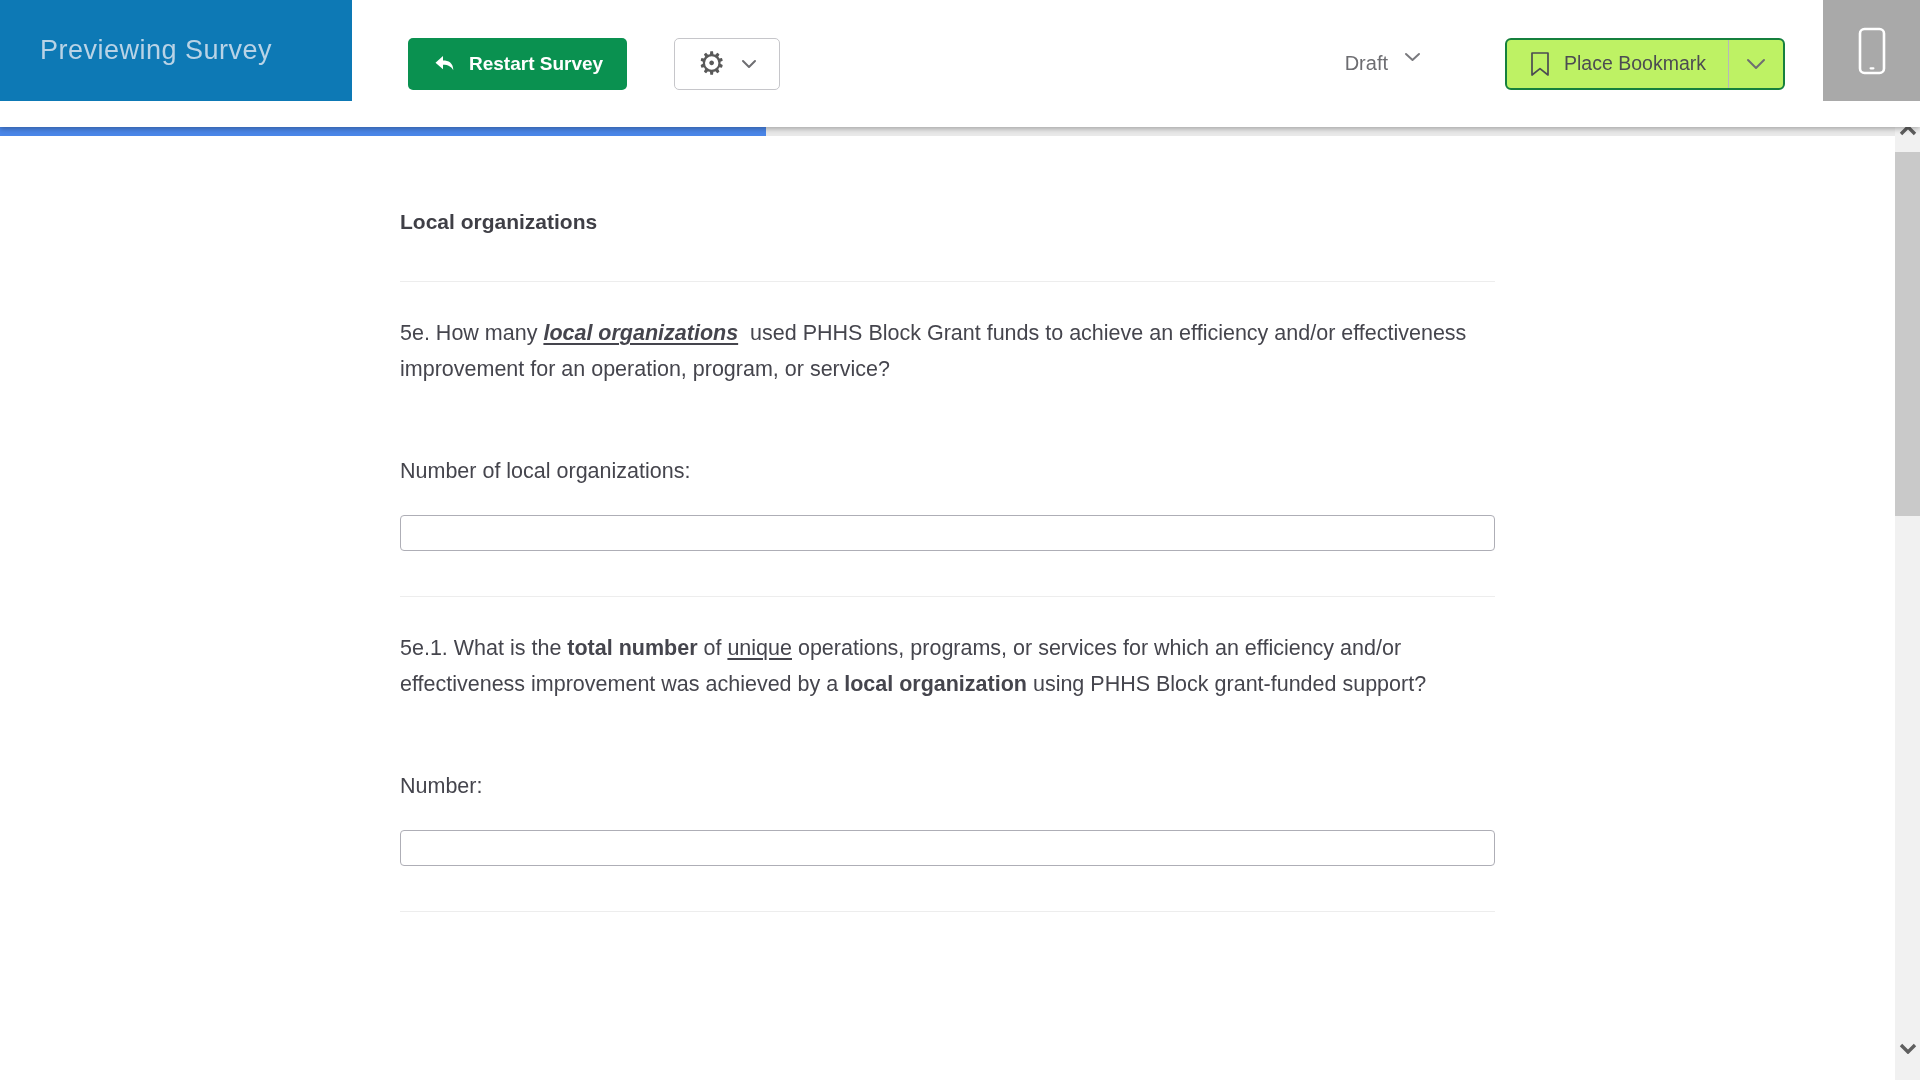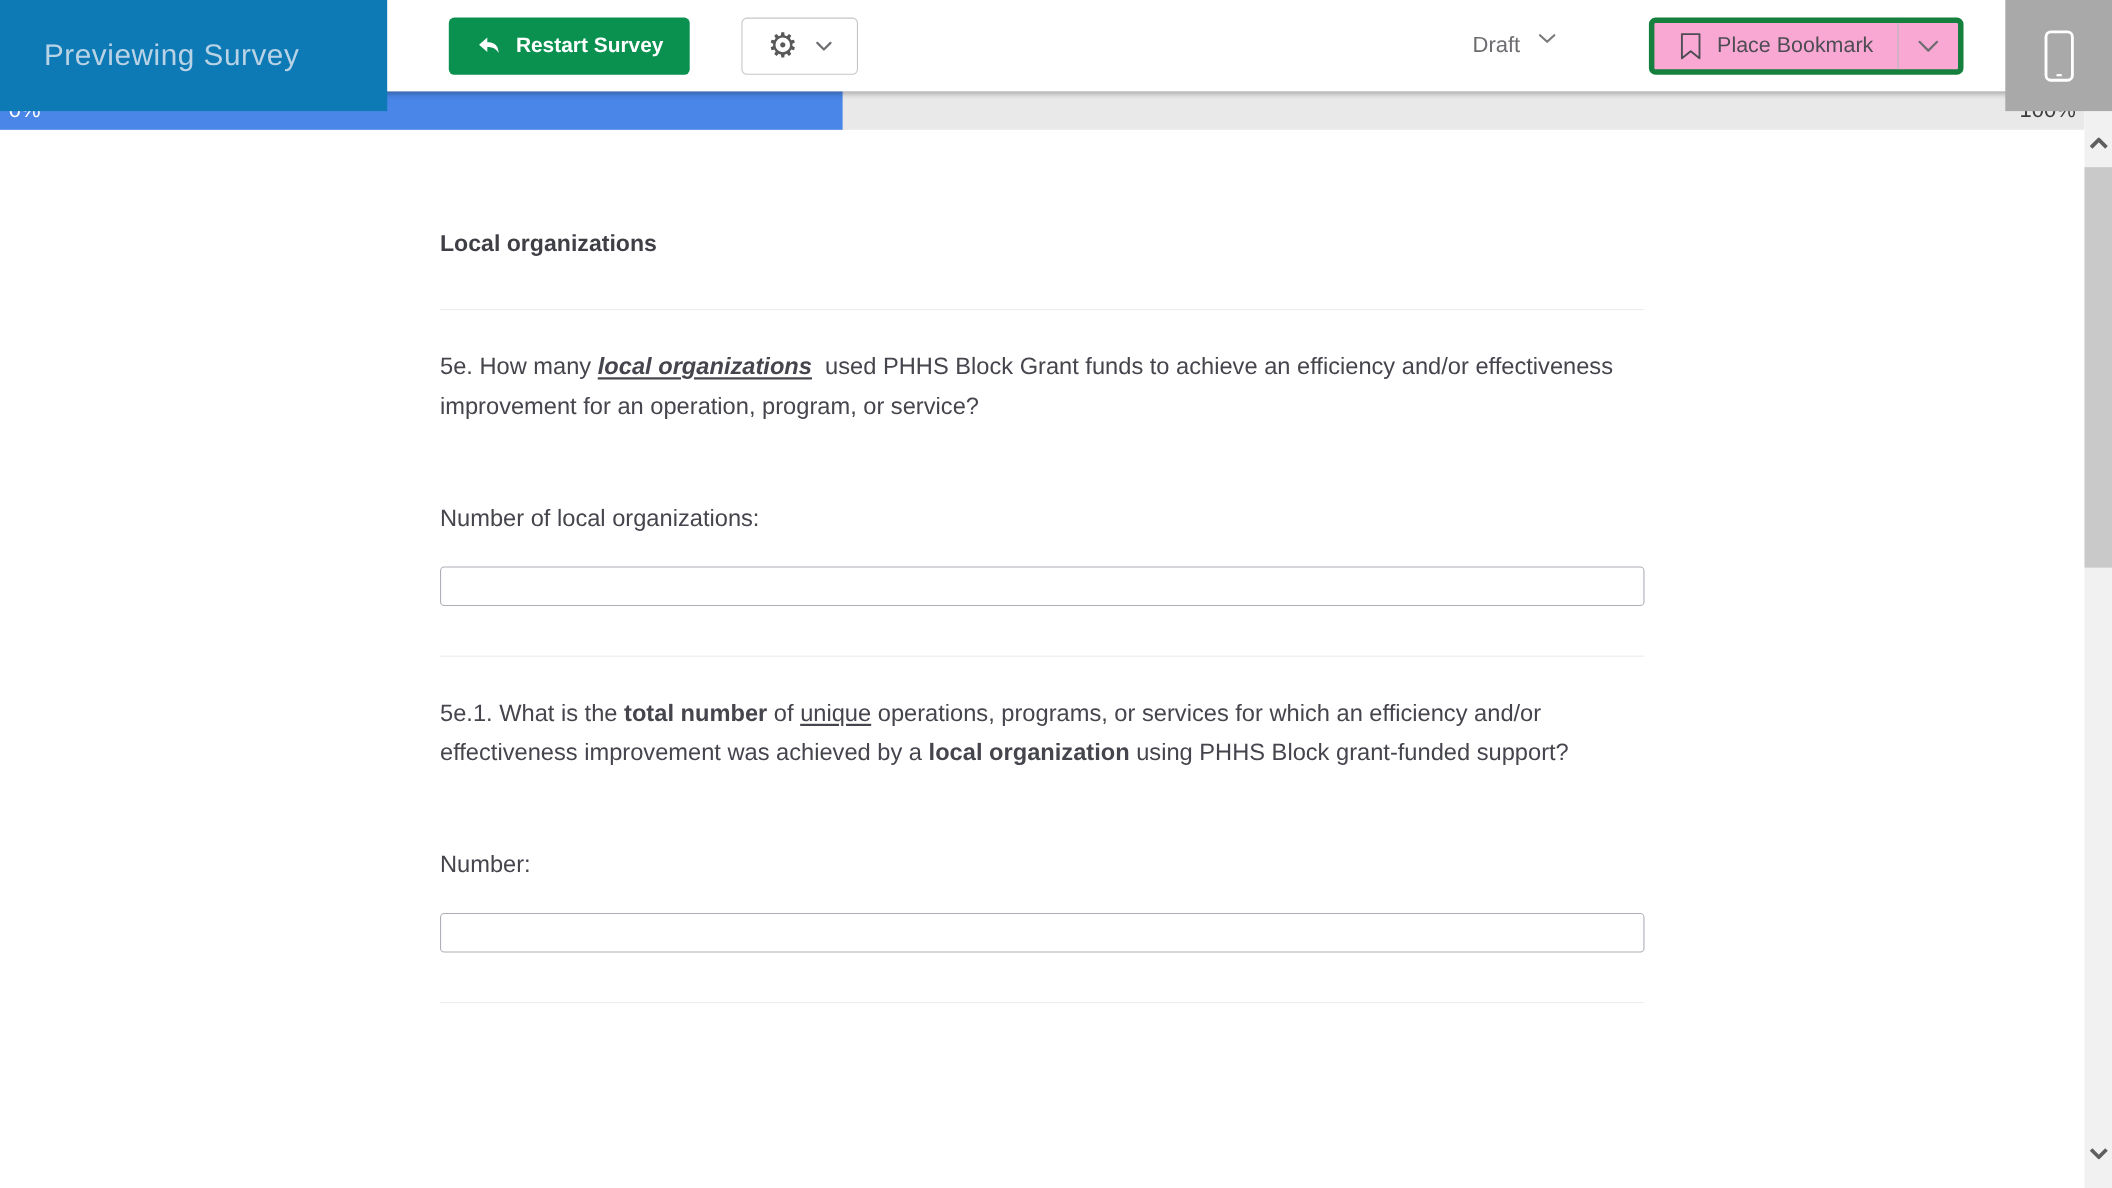--- a/index.html
+++ b/index.html
@@ -9,37 +9,37 @@
     --progress-track:#e9e9e9;
     --device-gray:#a9a9a9;
     --text:#45454d;
   }
   *{box-sizing:border-box;margin:0;padding:0;}
   html,body{width:1920px;height:1080px;overflow:hidden;background:#fff;
     font-family:"Liberation Sans","DejaVu Sans",sans-serif;color:var(--text);}
   .app{position:relative;width:1920px;height:1080px;}
 
   
-  header.topbar{position:relative;z-index:5;display:flex;height:83px;background:#fff;
+  header.topbar{position:relative;z-index:5;display:flex;height:127px;background:#fff;
     box-shadow:0 2px 5px rgba(0,0,0,0.28);}
   .brand{width:352px;height:101px;background:var(--header-blue);display:flex;align-items:center;
     padding-left:40px;flex:none;}
   .brand span{font-size:27px;font-weight:300;letter-spacing:0.5px;color:#b9d3e6;}
   .toolbar{flex:1;display:flex;align-items:center;padding-left:56px;min-width:0;gap:28px;}
   .btn-restart{display:flex;align-items:center;gap:13px;height:52px;padding:0 24px;border:none;
     border-radius:5px;background:var(--restart-green);color:#fff;font-size:19px;font-weight:bold;
     font-family:inherit;cursor:pointer;}
   .btn-gear{display:flex;align-items:center;justify-content:center;gap:15px;height:52px;width:106px;
     margin-left:19px;border:1px solid #c6c6ca;border-radius:5px;background:#fff;cursor:pointer;}
   .gear-glyph{font-size:31px;line-height:1;color:#595959;}
   .spacer{flex:1;}
   .draft{display:flex;align-items:flex-start;gap:16px;font-size:20px;color:#6d6d71;cursor:pointer;
     margin-right:56px;}
-  .bookmark-split{display:flex;align-items:stretch;height:52px;border:5px solid #15803d;
-    border-radius:6px;background:#f9a8d4;overflow:hidden;margin-right:38px;}
+  .bookmark-split{display:flex;align-items:stretch;height:52px;border:2px solid #15803d;
+    border-radius:6px;background:#bef264;overflow:hidden;margin-right:38px;}
   .bm-main{display:flex;align-items:center;gap:13px;padding:0 22px;font-size:19.5px;color:#4c4c52;
     border-right:1px solid #b7b7bb;cursor:pointer;}
   .bm-arrow{width:54px;display:flex;align-items:center;justify-content:center;cursor:pointer;}
   .device-block{width:97px;height:101px;background:var(--device-gray);flex:none;display:flex;
     align-items:center;justify-content:center;cursor:pointer;}
 
   
   .progress{position:relative;height:35px;margin-right:25px;background:var(--progress-track);}
   .progress-fill{position:absolute;left:0;top:0;bottom:0;width:40.4%;background:var(--progress-fill);}
   .p-left{position:absolute;left:8px;top:50%;transform:translateY(-50%);font-size:20px;color:#fff;}

